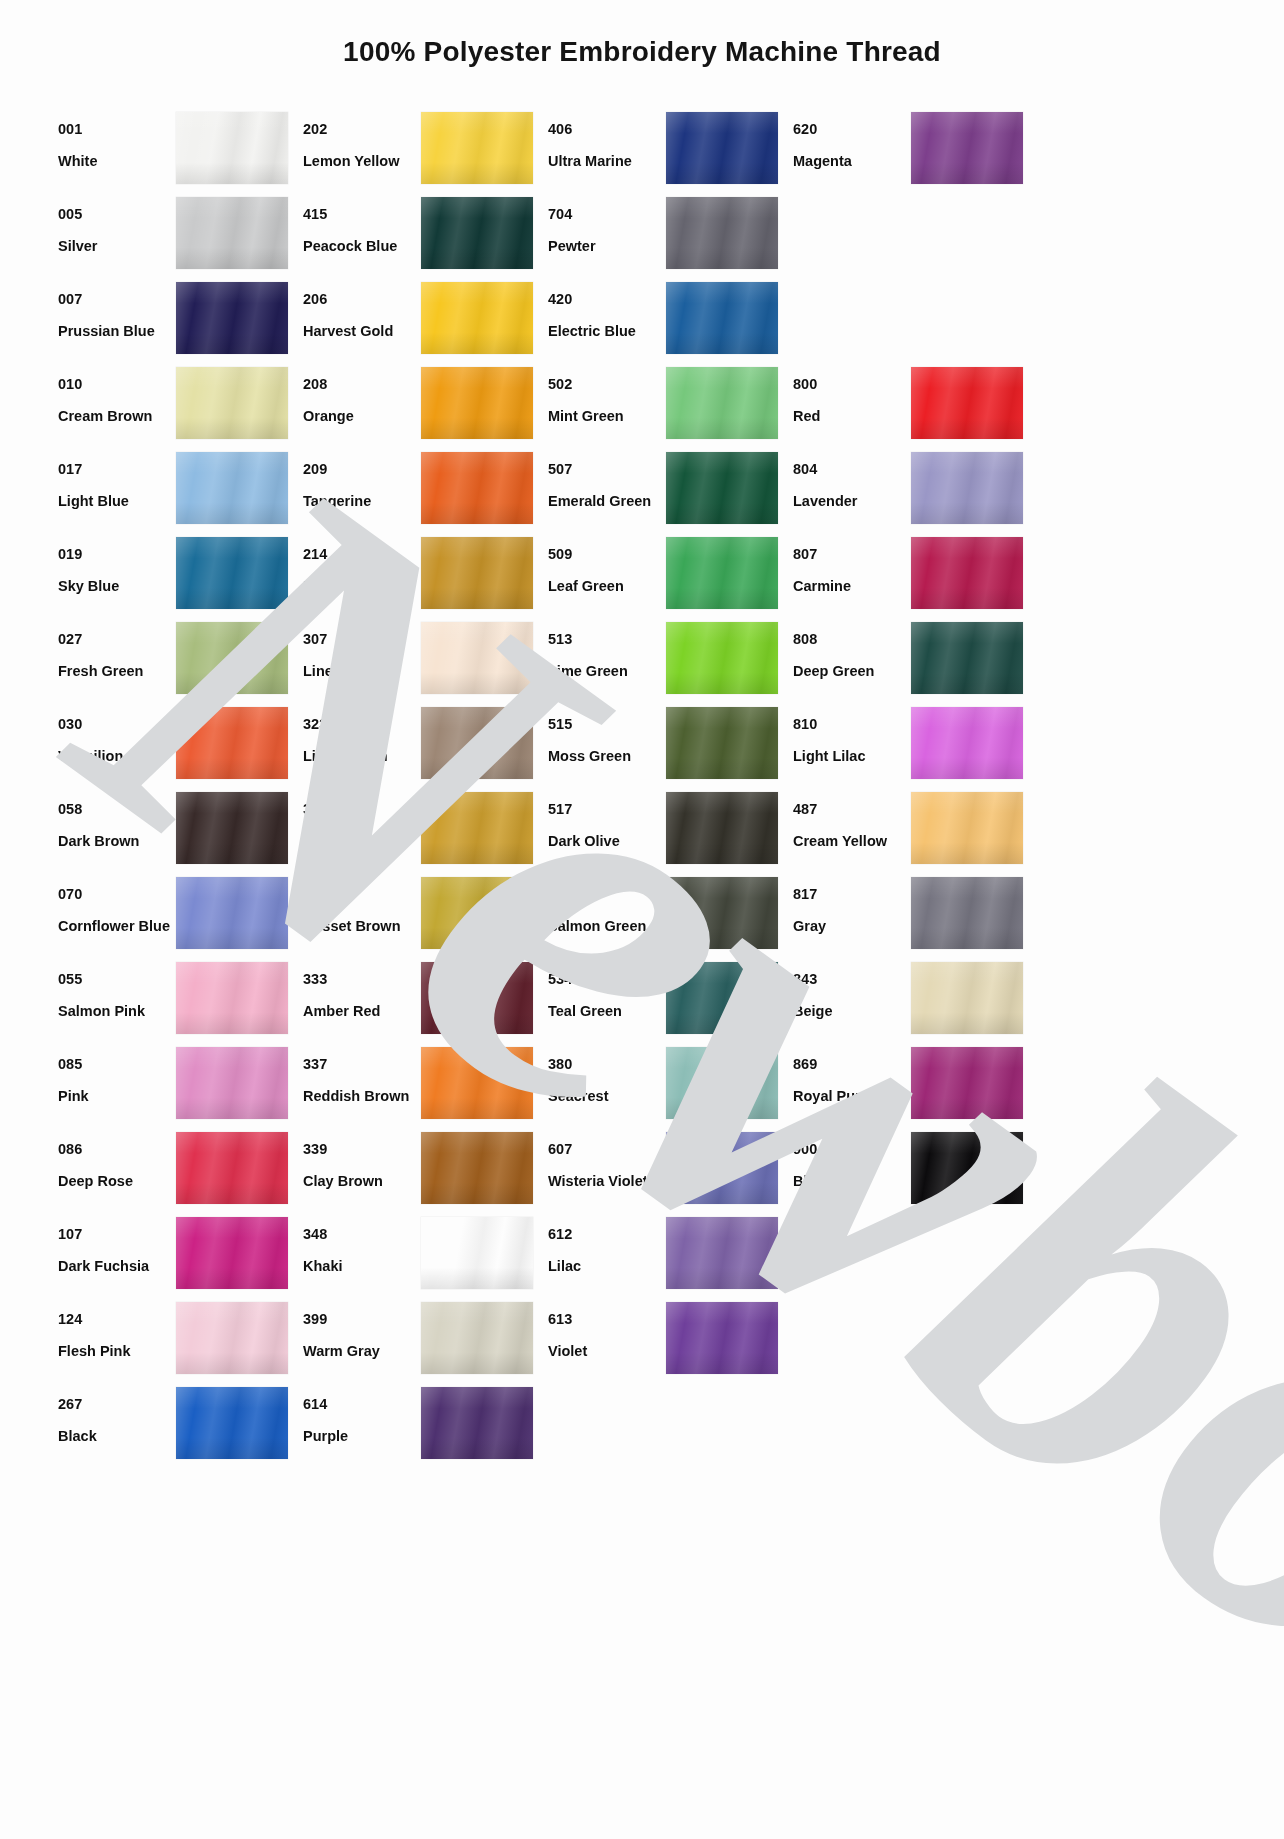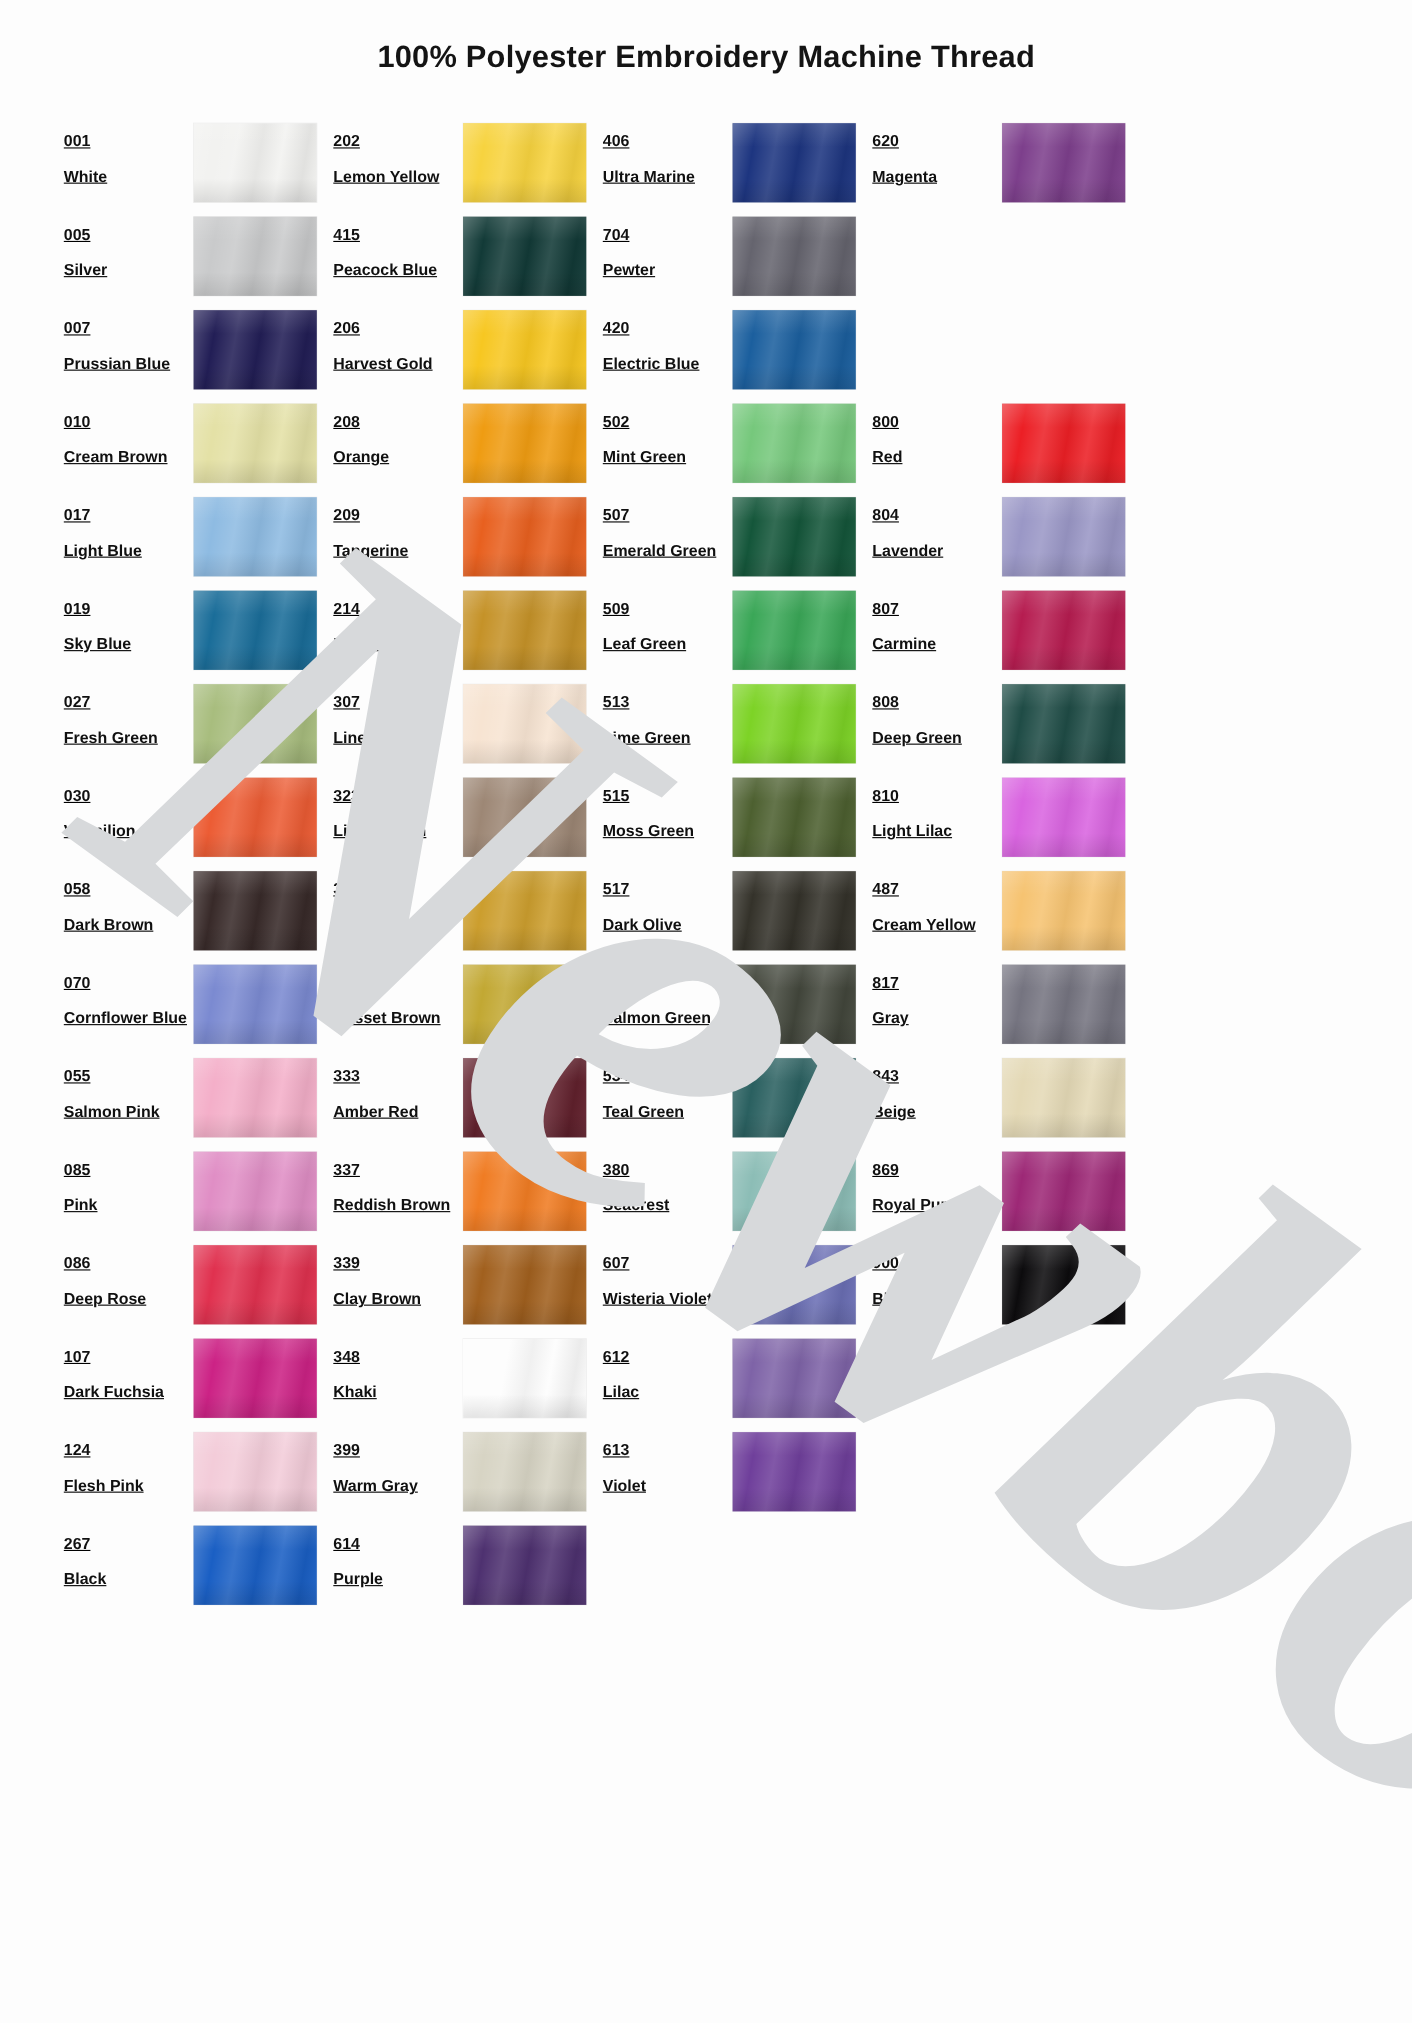--- a/index.html
+++ b/index.html
@@ -42,21 +42,20 @@
   #grid {
     position: absolute;
     top: 112px; left: 58px;
     width: 1010px;
     z-index: 2;
   }
   .row {
     display: flex;
     height: 85px;
     align-items: flex-start;
-    text-decoration: underline;
   }
   .cell {
     width: 245px;
     height: 85px;
     display: flex;
     align-items: flex-start;
     position: relative;
   }
   .cell.empty { }
   .labels {

